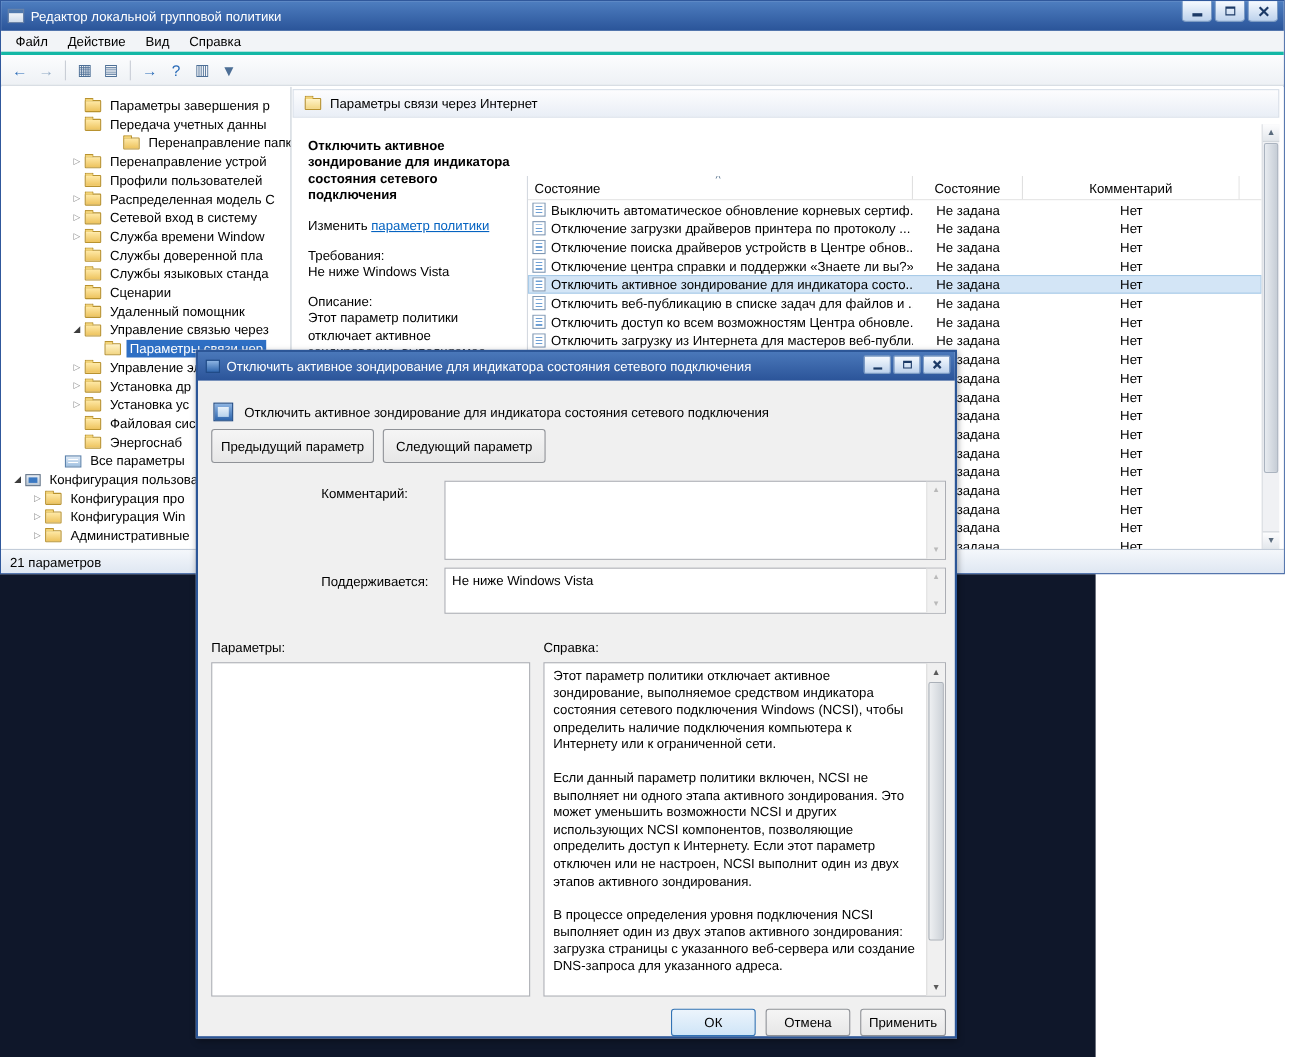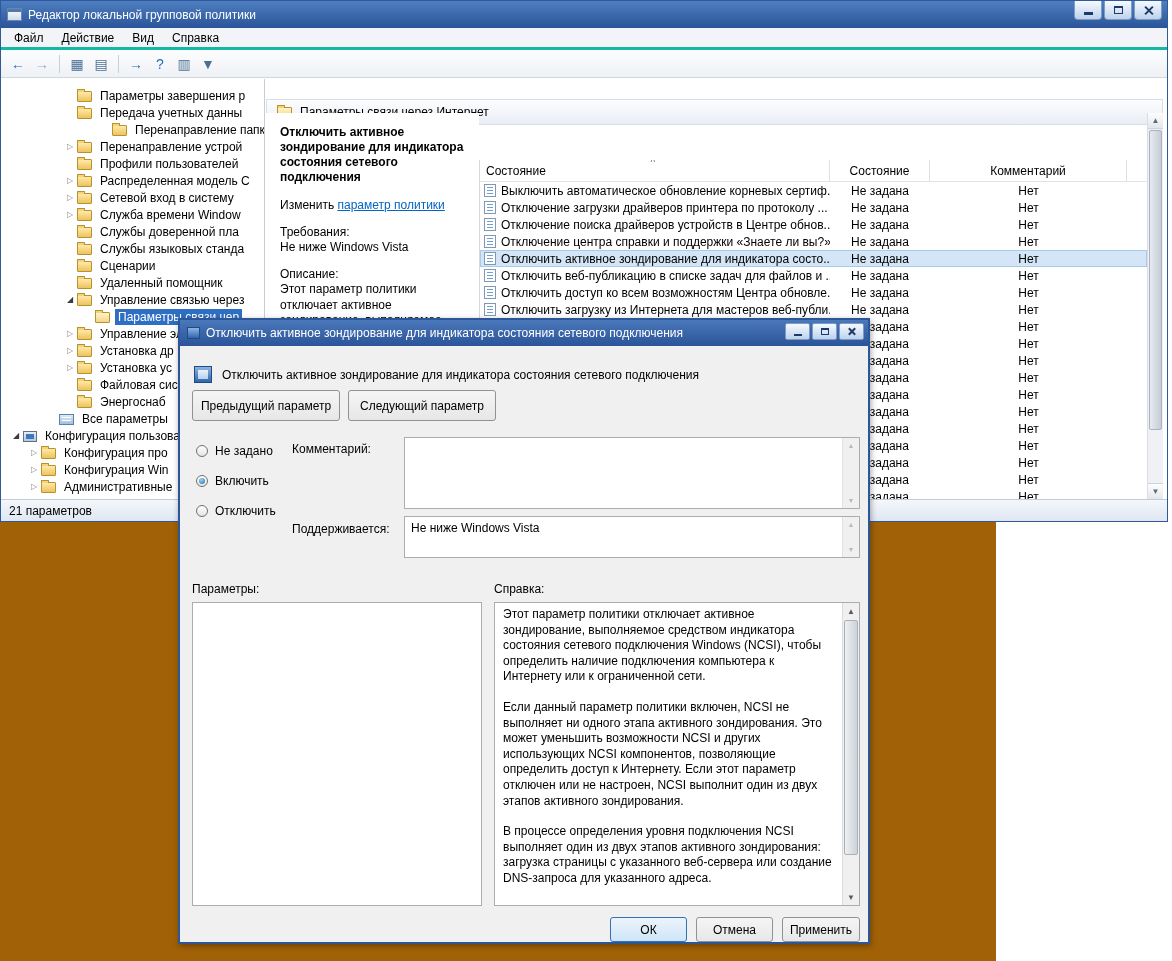--- a/index.html
+++ b/index.html
@@ -1,17 +1,17 @@
 <!DOCTYPE html>
 <html><head>
 <meta charset="utf-8">
 <style>
   * { margin:0; padding:0; box-sizing:border-box; }
   body { width:1172px; height:961px; background:#fff; font-family:"Liberation Sans","DejaVu Sans",sans-serif; font-size:12px; color:#000; overflow:hidden; }
-  .screen { position:relative; width:996px; height:961px; background:#a16207; }
+  .screen { position:relative; width:996px; height:961px; background:#0f172a; }
 
   
   .main-window { position:absolute; left:0; top:0; width:1168px; height:522px; background:#fff; border:1px solid #30589c; }
   .titlebar { position:relative; height:27px; background:linear-gradient(#4e7ec0,#2a5499); display:flex; align-items:center; padding-left:6px; color:#fff; }
   .app-icon { width:15px; height:13px; margin-right:6px; background:linear-gradient(#fdfefe,#cfdcec); border:1px solid #6b84a8; position:relative; flex:none; }
   .app-icon::before { content:""; position:absolute; left:0; right:0; top:0; height:3px; background:#4f79ae; }
   .title-text { font-size:12px; white-space:nowrap; }
   .win-controls { position:absolute; right:5px; top:0; display:flex; gap:2px; }
   .winbtn { width:28px; height:19px; background:linear-gradient(#f6faff,#bdd2ec); border:1px solid #7d9cc4; border-top:none; border-radius:0 0 4px 4px; display:flex; align-items:center; justify-content:center; cursor:default; }
   .g-min { display:block; width:9px; height:3px; background:#1c3a66; margin-top:7px; }
@@ -39,21 +39,21 @@
   .ticon.folder::before, .ticon.folder-open::before { content:""; position:absolute; top:-3px; left:-1px; width:6px; height:2px; background:#f3d479; border:1px solid #b8922f; border-bottom:none; border-radius:1px 1px 0 0; }
   .ticon.folder-open { background:linear-gradient(#fff3c8,#f2d684); }
   .ticon.computer { width:14px; background:linear-gradient(#e8eef5,#b9c6d4); border:1px solid #5f7186; }
   .ticon.computer::after { content:""; position:absolute; inset:2px; background:#3a78c2; }
   .ticon.all-settings { background:linear-gradient(#dfeaf6,#9fc0e0); border:1px solid #5c82ab; }
   .ticon.all-settings::after { content:""; position:absolute; left:2px; right:2px; top:2px; height:5px; background:repeating-linear-gradient(#ffffff 0 1px,transparent 1px 3px); }
   .tlabel { padding:1px 3px; }
   .tree-item.selected .tlabel { background:#2e6fc4; color:#fff; }
 
   
-  .pane-header { position:absolute; left:265px; top:20px; right:4px; height:26px; background:linear-gradient(#fdfdfe,#e9eef6); border:1px solid #d7dee8; display:flex; align-items:center; padding-left:10px; gap:8px; }
+  .pane-header { position:absolute; left:265px; top:2px; right:4px; height:26px; background:linear-gradient(#fdfdfe,#e9eef6); border:1px solid #d7dee8; display:flex; align-items:center; padding-left:10px; gap:8px; }
   .pane-header .ticon { margin:0; }
   .extended-pane { position:absolute; left:265px; top:34px; width:213px; bottom:0; background:#fff; padding:12px 10px 0 14px; overflow:hidden; }
   .sel-title { font-weight:bold; line-height:1.25; margin-bottom:13px; }
   .edit-line { margin-bottom:13px; }
   .link { color:#0563c1; text-decoration:underline; cursor:pointer; }
   .req-label { margin-bottom:1px; }
   .req-value { margin-bottom:13px; }
   .desc-label { margin-bottom:1px; }
   .desc-text { line-height:1.3; }
 
@@ -512,34 +512,20 @@
 
     <div class="dlg-body">
       <div class="dlg-header">
         <span class="setting-icon"></span>
         <span>Отключить активное зондирование для индикатора состояния сетевого подключения</span>
       </div>
 
       <div class="btn nav-btn" id="prev-btn">Предыдущий параметр</div>
       <div class="btn nav-btn" id="next-btn">Следующий параметр</div>
 
-      <div class="radio-group" id="radio-group">
-          <label class="radio-row">
-            <span class="radio"></span>
-            <span class="radio-label">Не задано</span>
-          </label>
-          <label class="radio-row">
-            <span class="radio checked"></span>
-            <span class="radio-label">Включить</span>
-          </label>
-          <label class="radio-row">
-            <span class="radio"></span>
-            <span class="radio-label">Отключить</span>
-          </label>
-        </div>
 
       <div class="fld-label" id="comment-label">Комментарий:</div>
       <div class="box" id="comment-box">
         <span></span>
         <div class="mini-scroll">
           <div class="ms-arrow">▲</div>
           <div class="ms-arrow down">▼</div>
         </div>
       </div>
 

